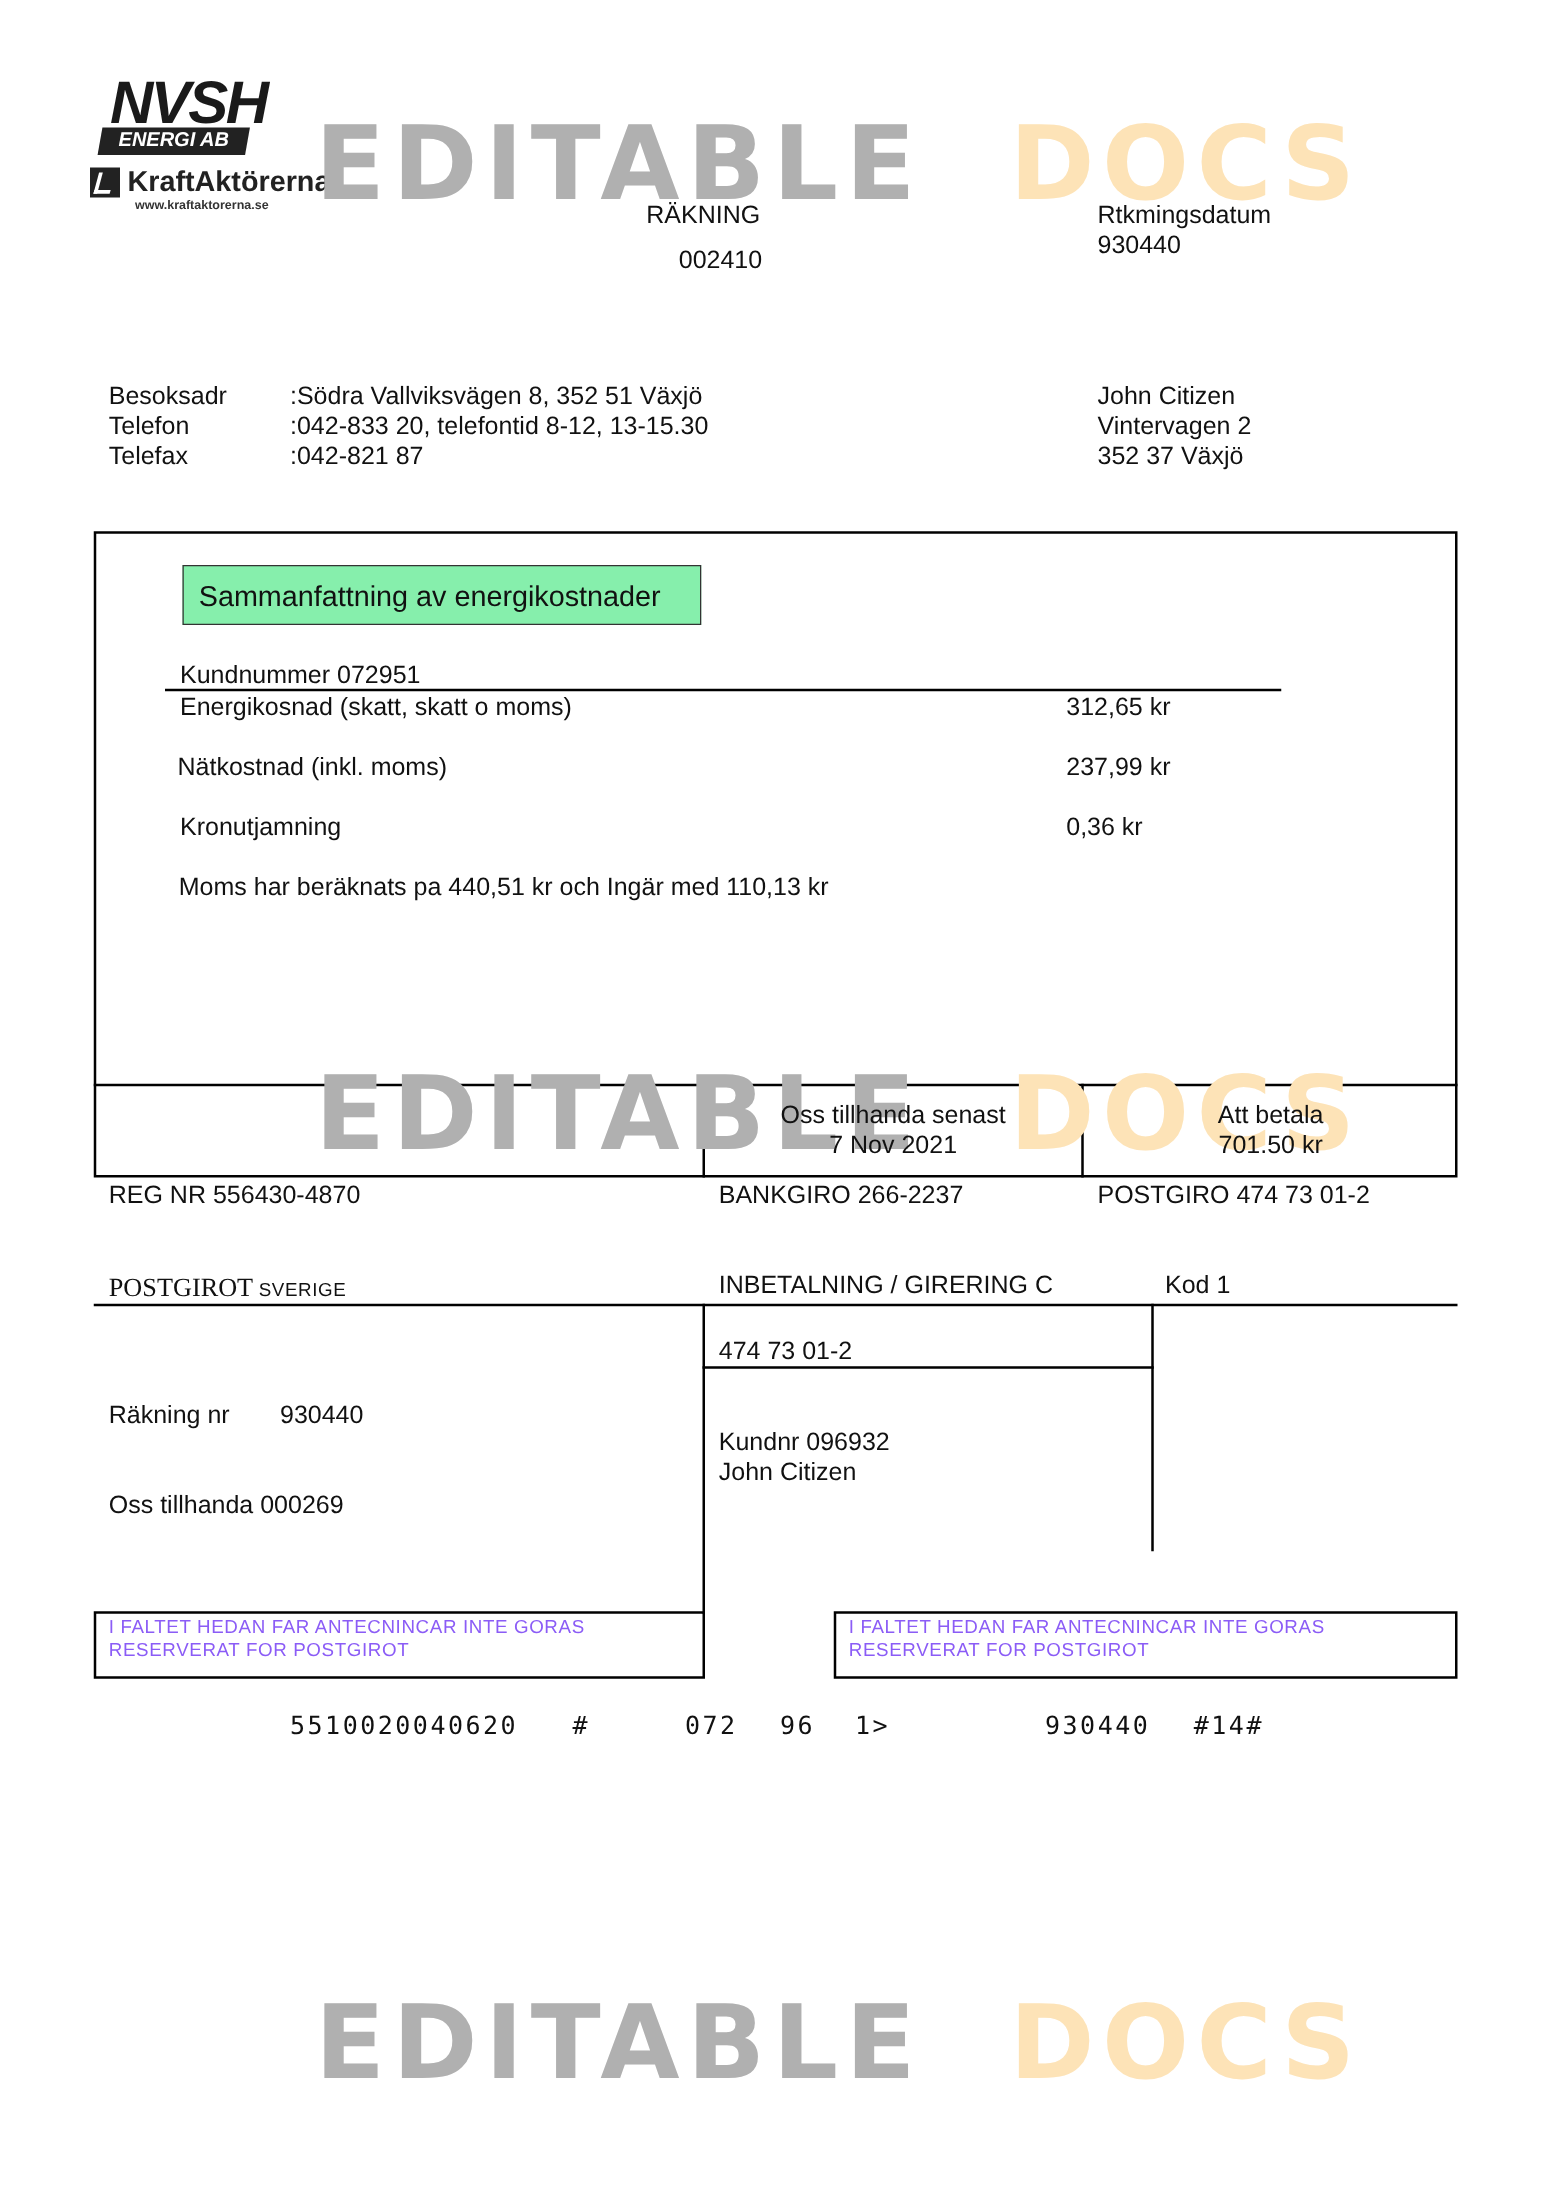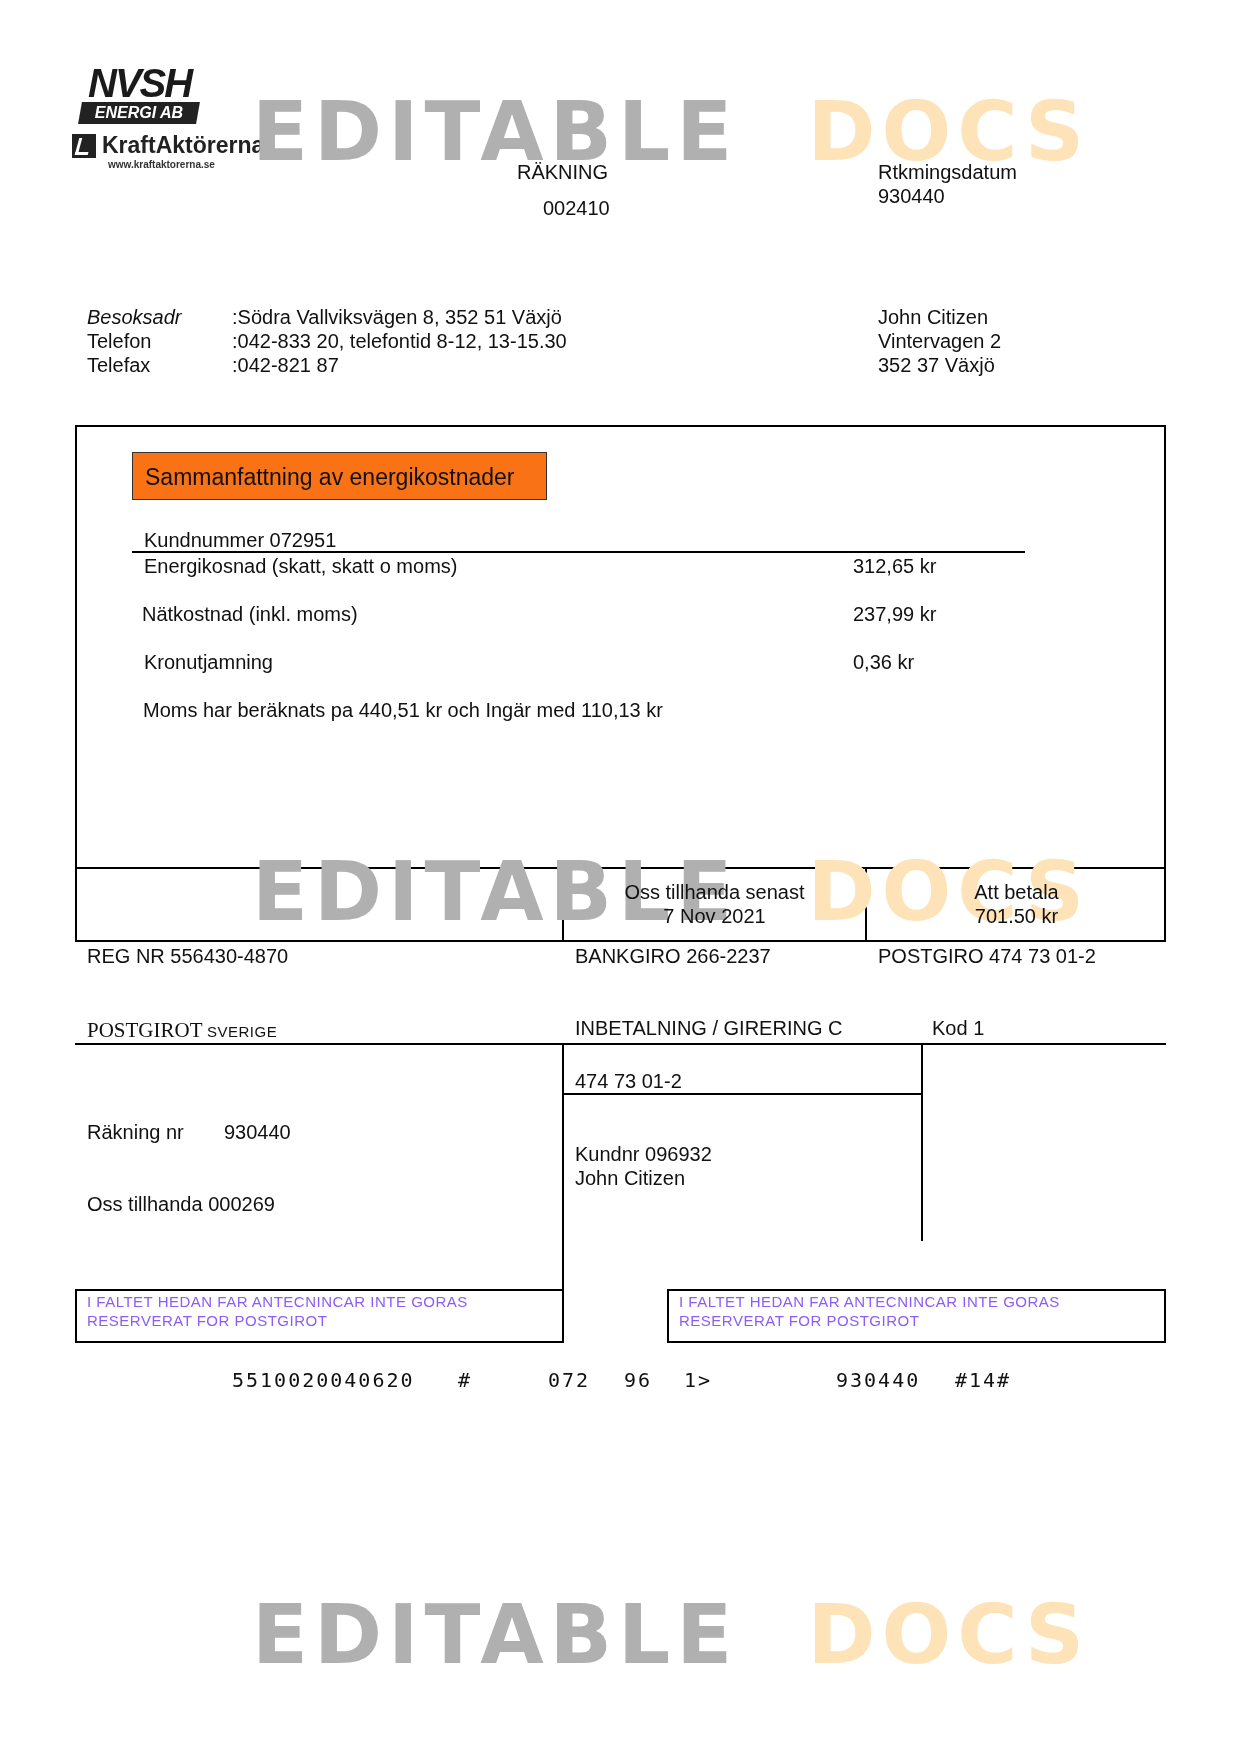--- a/index.html
+++ b/index.html
@@ -5,39 +5,39 @@
   html, body { margin:0; padding:0; background:#ffffff; }
   body { width:1240px; height:1754px; position:relative; overflow:hidden;
          font-family:"Liberation Sans", sans-serif; color:#111; }
   .abs { position:absolute; }
   .t20 { font-size:20px; line-height:24px; }
   .line { position:absolute; background:#000; }
 
   
   .logo-nvsh { left:80px; top:62px; width:120px; height:60px; }
   .nvsh-word { position:absolute; left:8px; top:0; font-family:"Liberation Sans", sans-serif;
-               font-weight:bold; font-style:italic; font-size:40px; letter-spacing:-2px; color:#1a1a1a; line-height:42px; }
+               font-weight:bold; font-style:italic; font-size:48px; letter-spacing:-2px; color:#1a1a1a; line-height:42px; }
   .nvsh-bar { position:absolute; left:0; top:40px; width:118px; height:22px; background:#222;
               transform:skewX(-10deg); }
   .nvsh-bar span { display:block; transform:skewX(10deg); color:#fff; font-weight:bold; font-style:italic;
               font-size:16px; line-height:22px; text-align:center; }
   .kraft { left:72px; top:132px; height:30px; }
   .kraft-icon { position:absolute; left:0; top:2px; width:24px; height:24px; background:#222; }
   .kraft-icon::after { content:""; position:absolute; left:5px; top:4px; width:10px; height:14px;
               border-left:3px solid #fff; border-bottom:3px solid #fff; transform:skewX(-15deg); }
   .kraft-word { position:absolute; left:30px; top:0; font-weight:bold; font-size:23px; line-height:26px; color:#222; white-space:nowrap; }
   .kraft-url { position:absolute; left:36px; top:27px; font-weight:bold; font-size:10px; line-height:11px; color:#333; white-space:nowrap; }
 
   
   .wm { position:absolute; font-family:"DejaVu Sans", sans-serif; font-weight:bold; font-size:82px;
         letter-spacing:6px; line-height:80px; white-space:nowrap; pointer-events:none; }
   .wm .g { color:#b0b0b0; }
   .wm .o { color:#fde3b7; }
 
-  .summary-title { left:132px; top:452px; width:415px; height:48px; border:1.5px solid #333; background:#f97316;
+  .summary-title { left:146px; top:452px; width:415px; height:48px; border:1.5px solid #333; background:#86efac;
                    font-size:23px; line-height:48px; padding-left:12px; box-sizing:border-box; }
   .amt { text-align:left; width:160px; }
   .mono { font-family:"DejaVu Sans Mono", monospace; font-size:20px; letter-spacing:2px; }
   .small-caps-note { font-size:15px; line-height:19px; letter-spacing:0.5px; color:#8b5cf6; }
   .pg-serif { font-family:"Liberation Serif", serif; font-size:21px;margin-top:40px; }
   .pg-sub { font-size:15px; letter-spacing:0.5px; }
 </style>
 </head>
 <body>
 
@@ -55,21 +55,21 @@
 
 <div class="wm" style="left:252px; top:92px;">
   <span class="g">EDITABLE</span>&nbsp;&nbsp;<span class="o">DOCS</span>
 </div>
 
 <div class="abs t20" style="left:517px; top:160px;">RÄKNING</div>
 <div class="abs t20" style="left:543px; top:184px;margin-top:12px;">002410</div>
 <div class="abs t20" style="left:878px; top:160px;">Rtkmingsdatum</div>
 <div class="abs t20" style="left:878px; top:184px;">930440</div>
 
-<div class="abs t20" style="left:87px; top:305px;font-style:italic;">Besoksadr</div>
+<div class="abs t20" style="left:87px; top:305px;">Besoksadr</div>
 <div class="abs t20" style="left:232px; top:305px;">:Södra Vallviksvägen 8, 352 51 Växjö</div>
 <div class="abs t20" style="left:87px; top:329px;">Telefon</div>
 <div class="abs t20" style="left:232px; top:329px;">:042-833 20, telefontid 8-12, 13-15.30</div>
 <div class="abs t20" style="left:87px; top:353px;">Telefax</div>
 <div class="abs t20" style="left:232px; top:353px;">:042-821 87</div>
 
 <div class="abs t20" style="left:878px; top:305px;">John Citizen</div>
 <div class="abs t20" style="left:878px; top:329px;">Vintervagen 2</div>
 <div class="abs t20" style="left:878px; top:353px;">352 37 Växjö</div>
 

